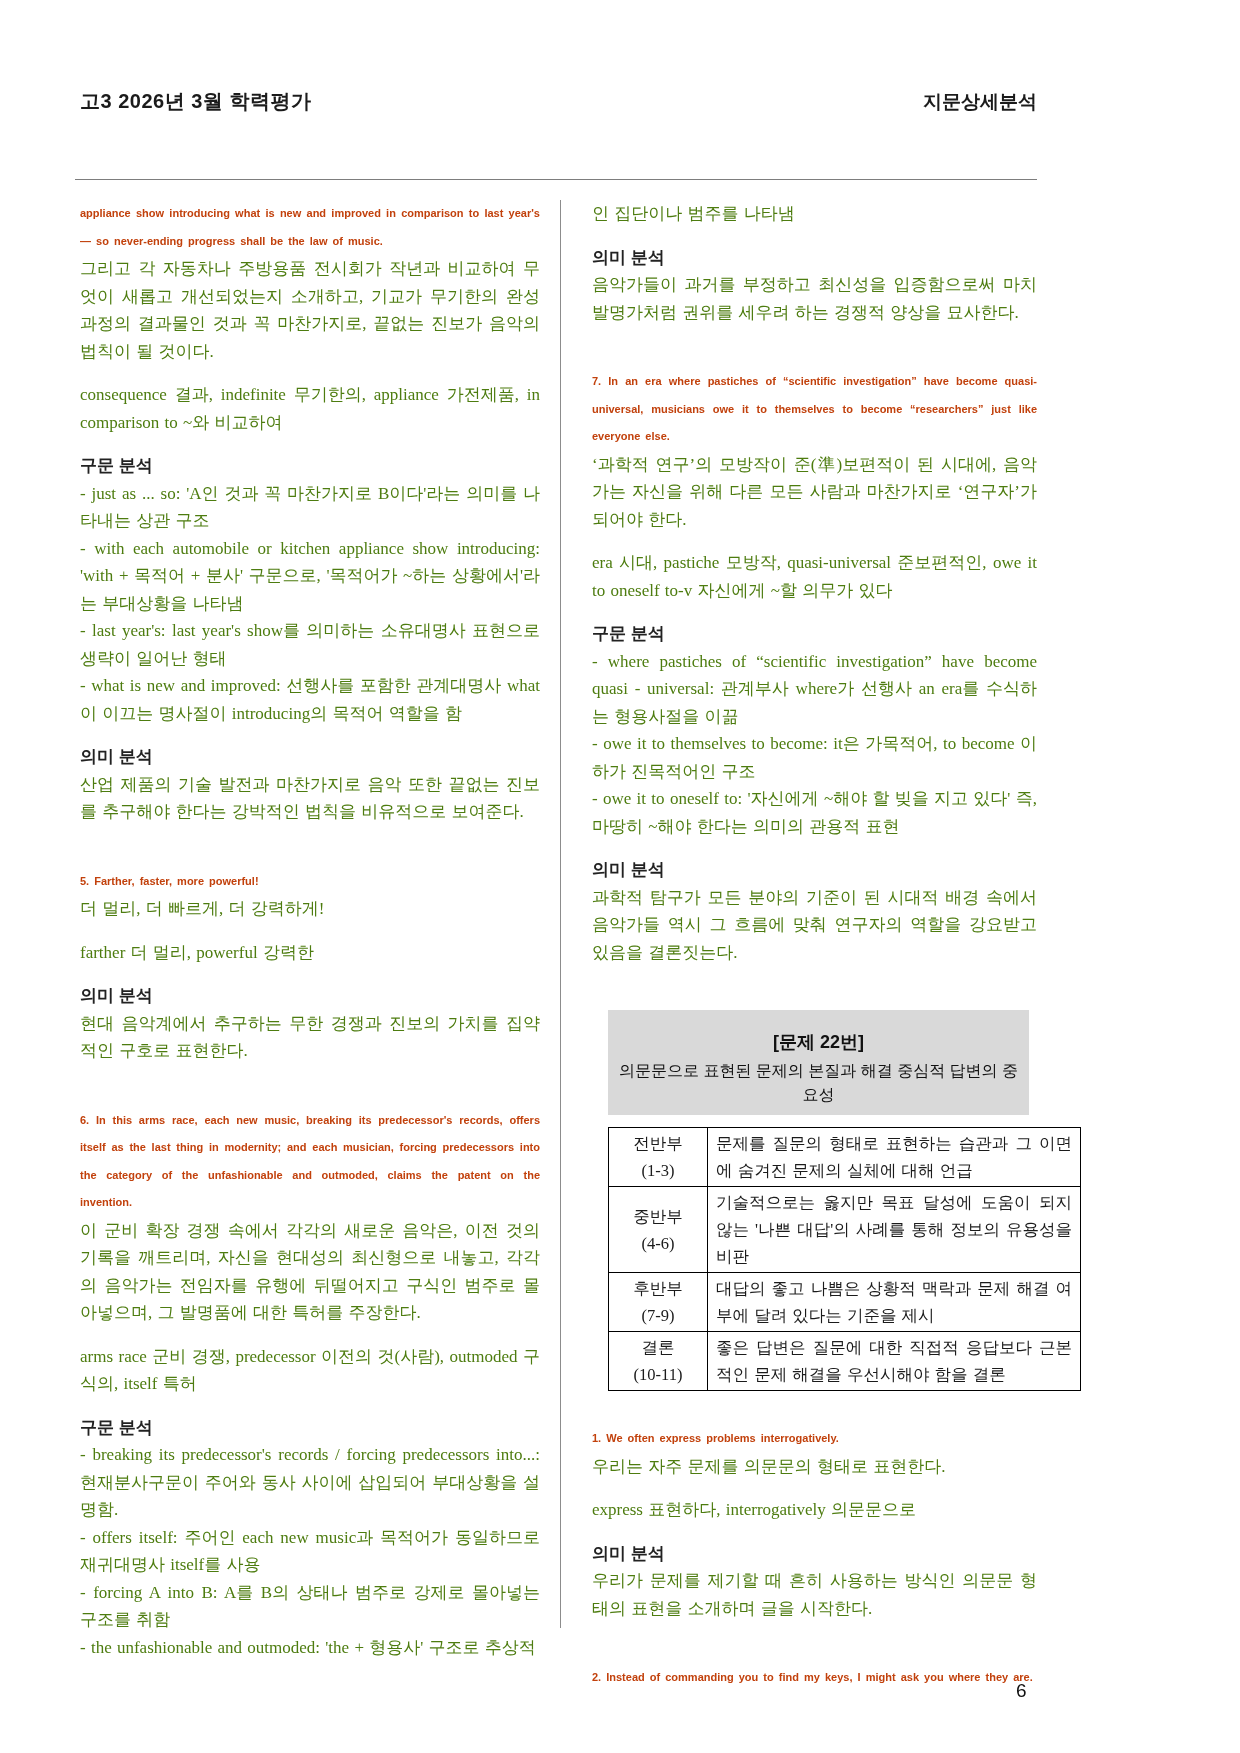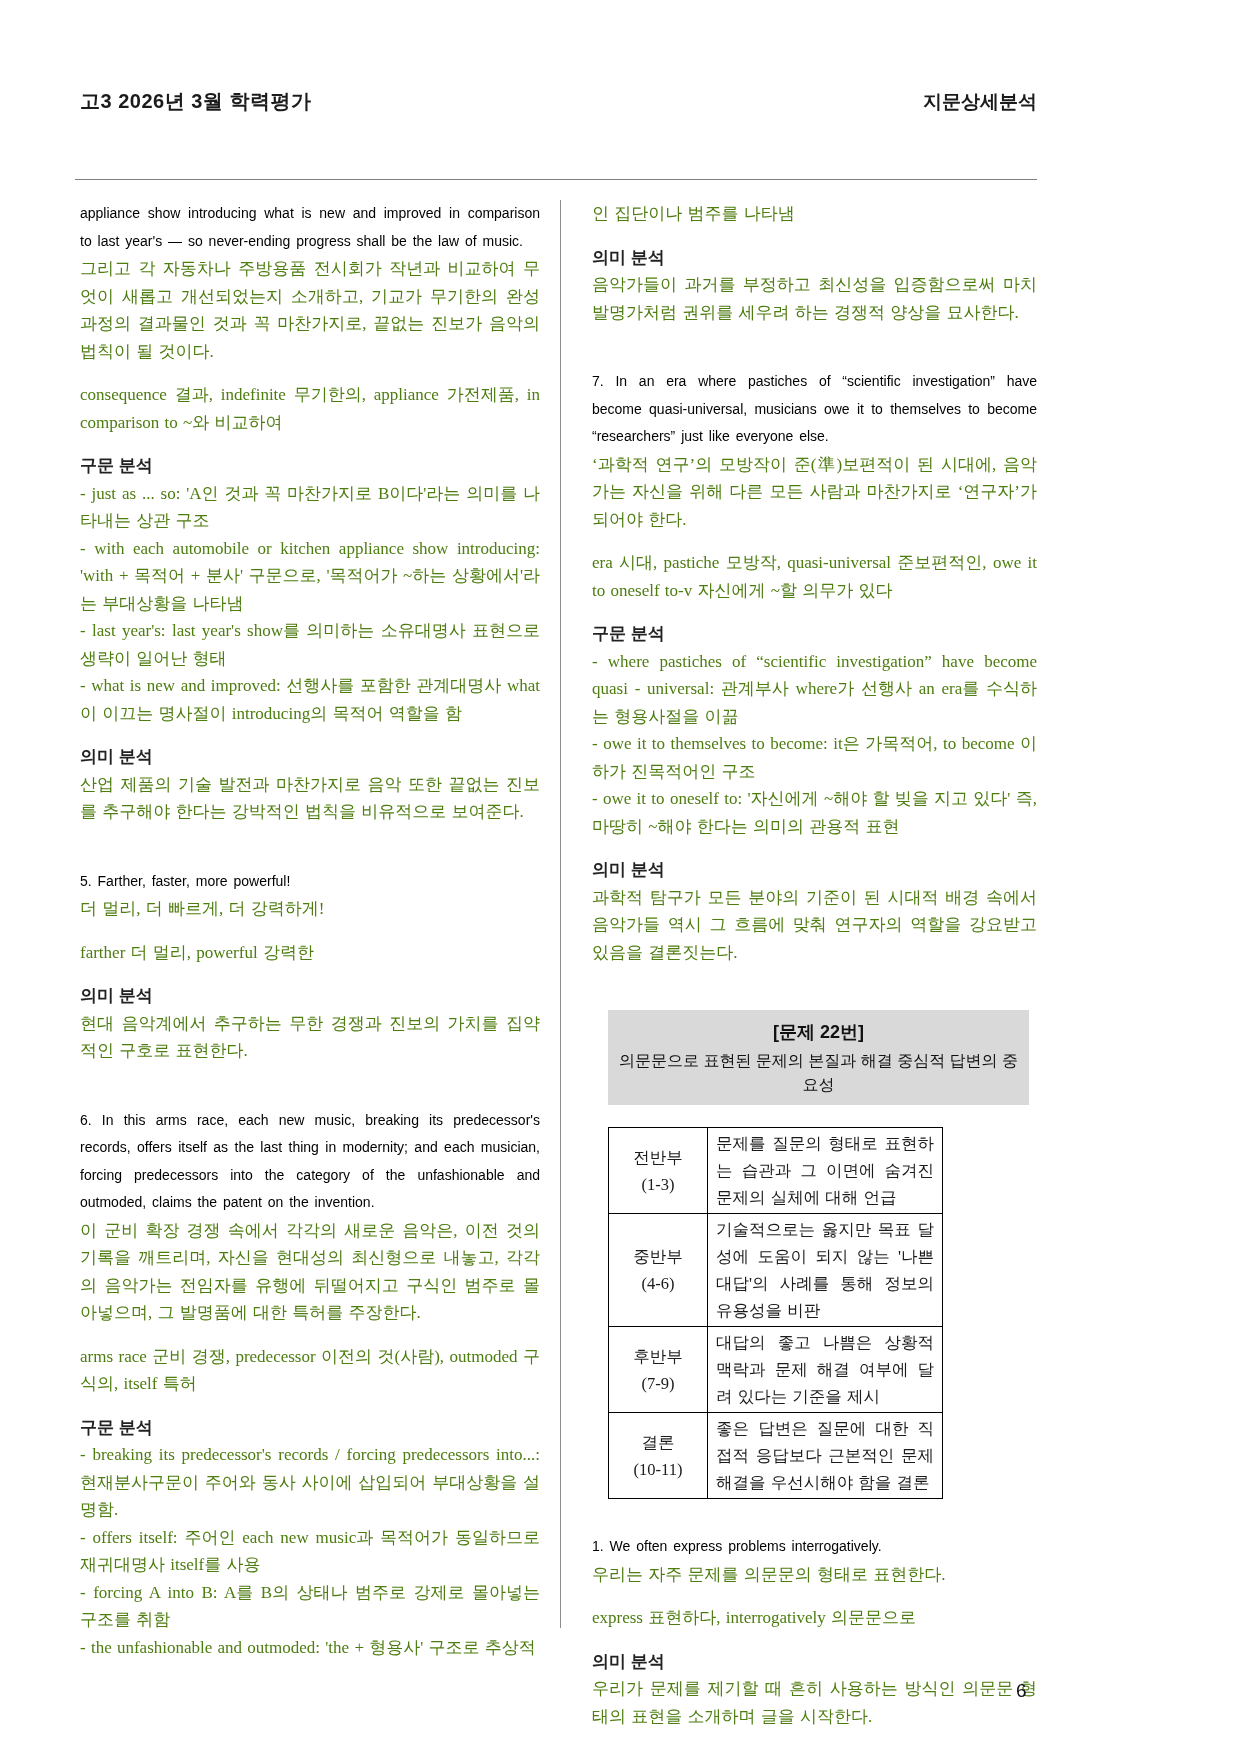--- a/index.html
+++ b/index.html
@@ -8,31 +8,31 @@
   .hdr{position:absolute;top:88px;left:80px;width:957px;display:flex;justify-content:space-between;
        font-family:"Liberation Sans","DejaVu Sans",sans-serif;font-weight:700;align-items:center;}
   .hdr .hl{font-size:20px;letter-spacing:0.5px;}
   .hdr .hr{font-size:19px;}
   .hrule{position:absolute;top:179px;left:75px;width:962px;height:0;border-top:1px solid #7d7d7d;}
   .vdivider{position:absolute;top:200px;left:560px;width:1px;height:1428px;background:#8c8c8c;}
   .col{position:absolute;top:200px;}
   .col-l{left:80px;width:460px;}
   .col-r{left:592px;width:445px;}
   p{margin:0;}
-  .p-en{font-family:"Liberation Sans","DejaVu Sans",sans-serif;font-weight:400;font-size:14px;
-        line-height:27.5px;text-align:justify;word-spacing:2px;color:#000000;}
+  .p-en{font-family:"Liberation Sans","DejaVu Sans",sans-serif;font-weight:700;font-size:11px;
+        line-height:27.5px;text-align:justify;word-spacing:2px;color:#c2410c;}
   .p-ko,.p-vocab,.p-dash{font-size:17px;line-height:27.5px;text-align:justify;word-spacing:1px;color:#4d7c0f;}
   .p-head{font-family:"Liberation Sans","DejaVu Sans",sans-serif;font-weight:700;font-size:17px;
           line-height:27.5px;color:#222;}
   .gap-s{margin-top:16px;}
   .gap-sec{margin-top:42px;}
-  .problem-box{margin:44px 8px 0 16px;background:#d9d9d9;text-align:center;padding:9px 6px 8px;}
+  .problem-box{margin:44px 8px 0 16px;background:#d9d9d9;text-align:center;padding:19px 6px 8px;}
   .pb-title{font-family:"Liberation Sans","DejaVu Sans",sans-serif;font-weight:700;font-size:18px;line-height:26px;color:#111;}
   .pb-sub{font-family:Liberation Sans, sans-serif;font-weight:400;font-size:16px;line-height:24px;margin-top:4px;color:#111;}
-  table.structure{border-collapse:collapse;margin:22px 8px 0 16px;width:335px;font-size:16.5px;}
+  table.structure{border-collapse:collapse;margin:12px 8px 0 16px;width:473px;font-size:16.5px;}
   table.structure td{border:1px solid #000;padding:2px 8px;line-height:27px;vertical-align:middle;}
   td.part{width:82px;text-align:center;padding:2px 4px;}
   td.desc{text-align:justify;word-spacing:1px;}
   .after-table{margin-top:34px;}
   .pagenum{position:absolute;top:1680px;left:1016px;font-family:"Liberation Sans","DejaVu Sans",sans-serif;
            font-size:19px;color:#111;}
 </style>
 </head>
 <body>
 

